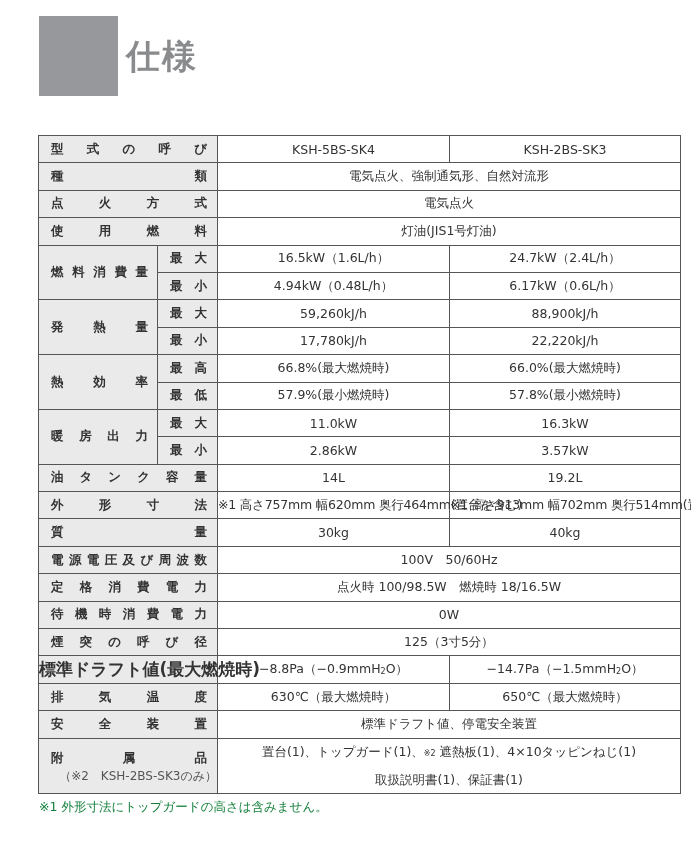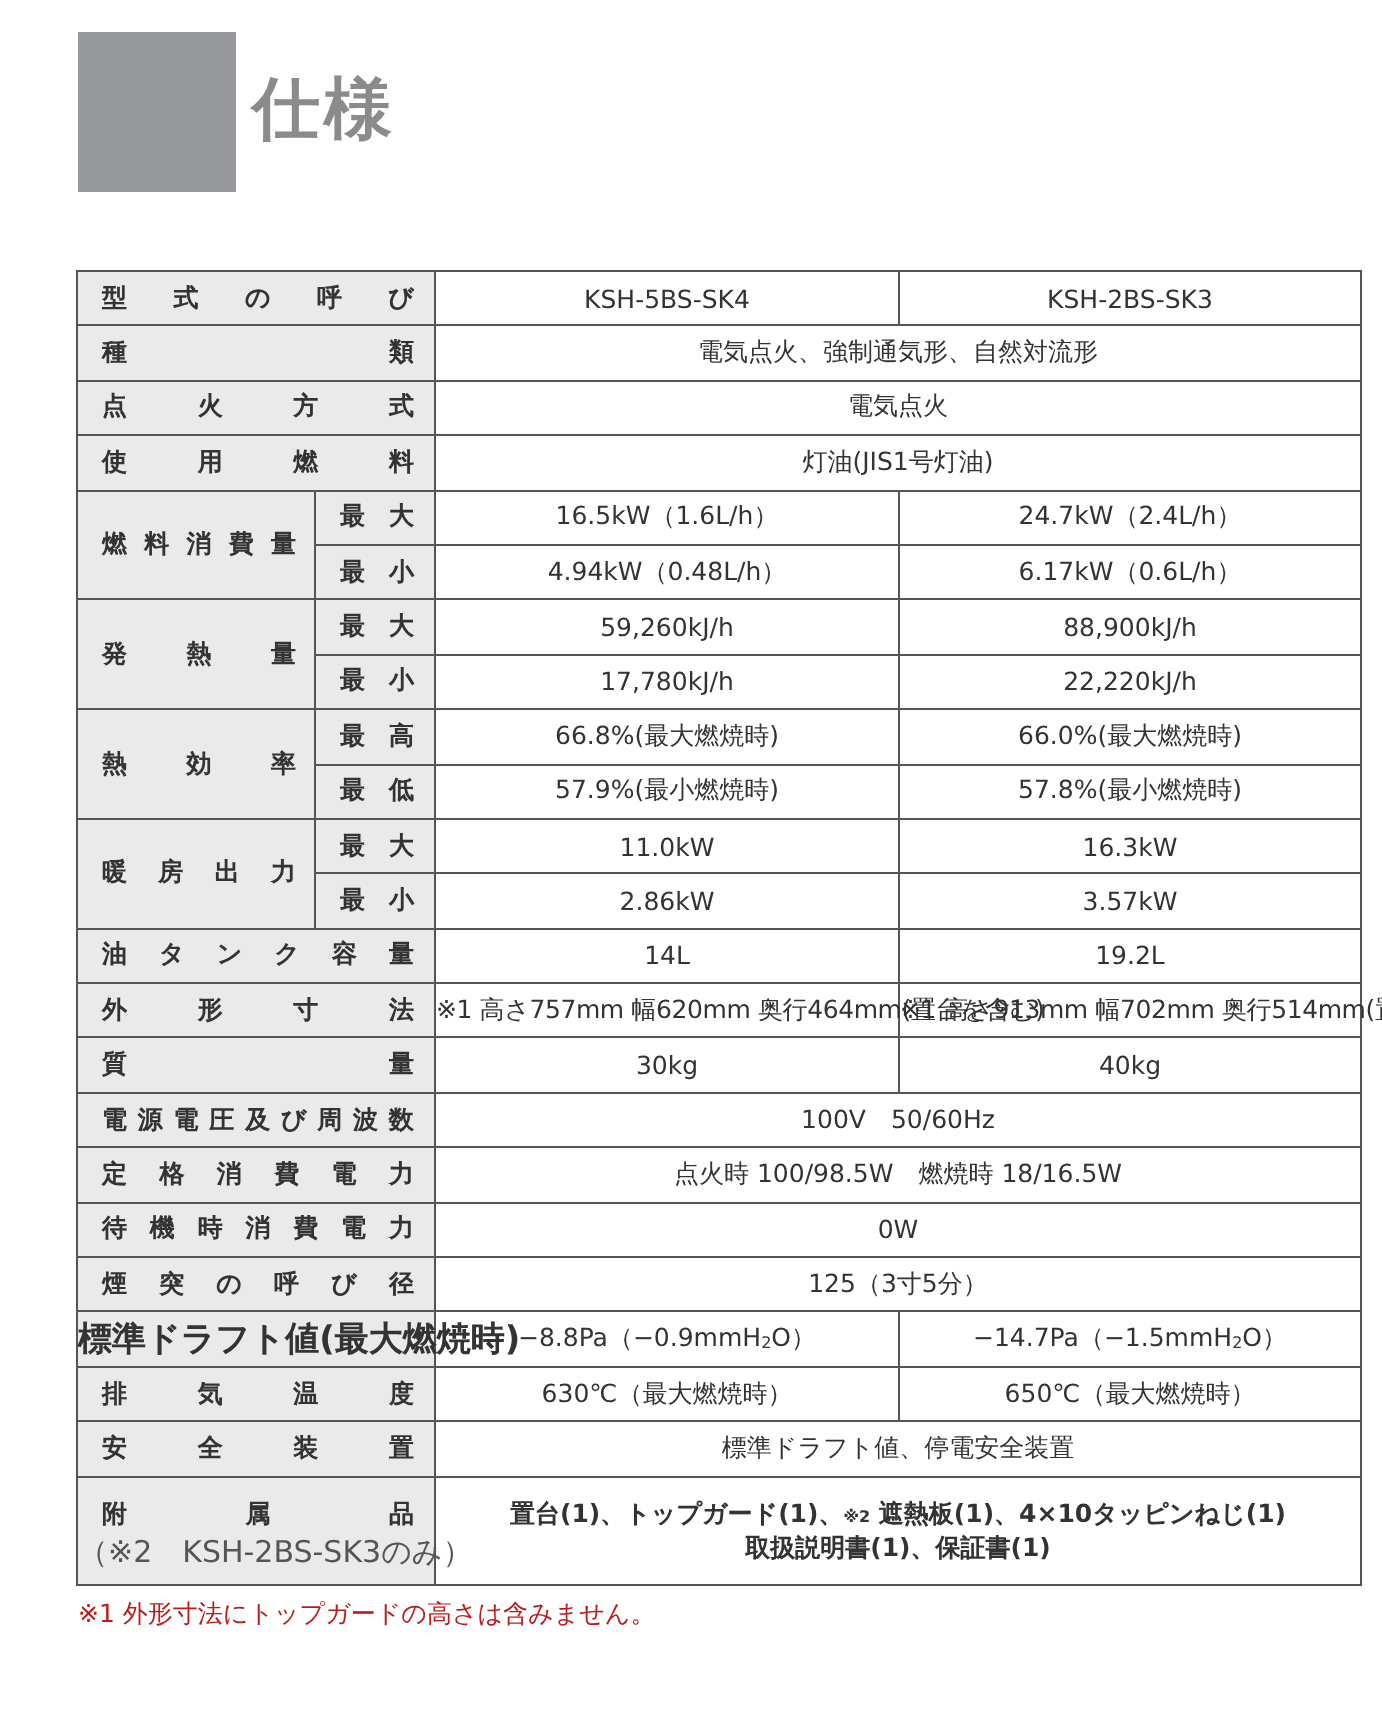--- a/index.html
+++ b/index.html
@@ -1,37 +1,37 @@
 <!DOCTYPE html>
 <html><head>
 <meta charset="utf-8">
 <style>
   html, body { margin: 0; padding: 0; background: #ffffff; }
   body { width: 691px; height: 868px; position: relative; overflow: hidden;
          font-family: "DejaVu Sans", "Liberation Sans", sans-serif; color: #333333; }
   .title-block { position: absolute; left: 39px; top: 16px; width: 79px; height: 80px; background: #97989b; }
   .title-text { position: absolute; left: 126px; top: 34px; font-size: 34px; font-weight: bold;
-                color: #8a8b8d; letter-spacing: 2px; line-height: 44px; font-family: Liberation Serif, serif; }
+                color: #8a8b8d; letter-spacing: 2px; line-height: 44px; }
   table.spec { position: absolute; left: 38px; top: 135px; width: 642px; border-collapse: collapse;
                border: 1.5px solid #444; table-layout: fixed; }
   table.spec td { border: 1px solid #555; height: 26.4px; padding: 0; font-size: 12.5px;
                   text-align: center; vertical-align: middle; color: #333; white-space: nowrap; }
   table.spec tr { height: 27.37px; }
   td.lab { background: #eaeaea; font-size: 12px; font-weight: bold; color: #444; }
   td.sub { background: #eaeaea; font-size: 12px; font-weight: bold; color: #444; }
   .spread { display: flex; justify-content: space-between; padding: 0 10px 0 12px; }
   .spread2 { display: flex; justify-content: space-between; padding: 0 9px 0 12px; }
   .subspread { display: flex; justify-content: flex-end; gap: 12px; padding-right: 10px; }
   td.small { font-size: 8.5px; letter-spacing: -0.2px; }
   td.acc-lab { text-align: left; vertical-align: top; }
-  td.acc-val { text-align: left; padding-left: 8px; line-height: 15px; font-size: 12.5px; font-weight: bold; }
-  .acc-note { font-size: 15px; font-weight: normal; text-align: left; margin-top: 1px; color:#555; }
+  td.acc-val { text-align: left; padding-left: 8px; line-height: 26px; font-size: 12.5px; }
+  .acc-note { font-size: 12px; font-weight: normal; text-align: right; margin-top: 1px; color:#555; }
   .sup-note { font-size: 8px; }
   .sub2 { font-size: 8px; vertical-align: -1px; }
-  .footnote { position: absolute; left: 39px; top: 796px; font-size: 12.5px; color: #b91c1c; line-height: 21px; }
+  .footnote { position: absolute; left: 39px; top: 796px; font-size: 12.5px; color: #15803d; line-height: 21px; }
   .footnote .line2 { padding-left: 22px; }
 </style>
 </head>
 <body>
 
 <div class="title-block"></div>
 <div class="title-text">仕様</div>
 
 <table class="spec">
   <colgroup>

